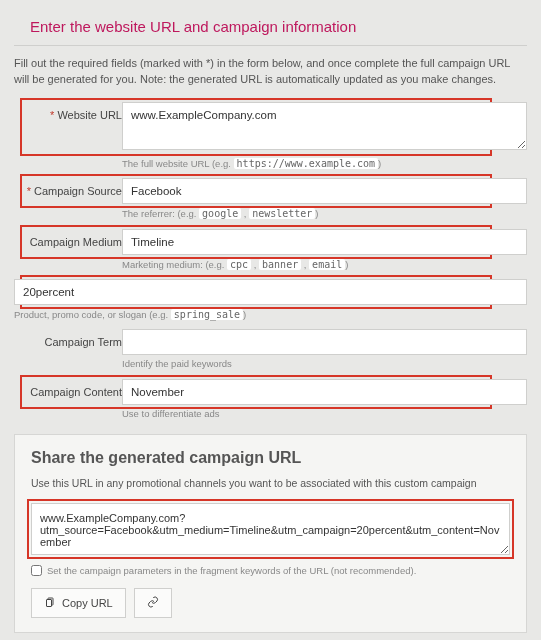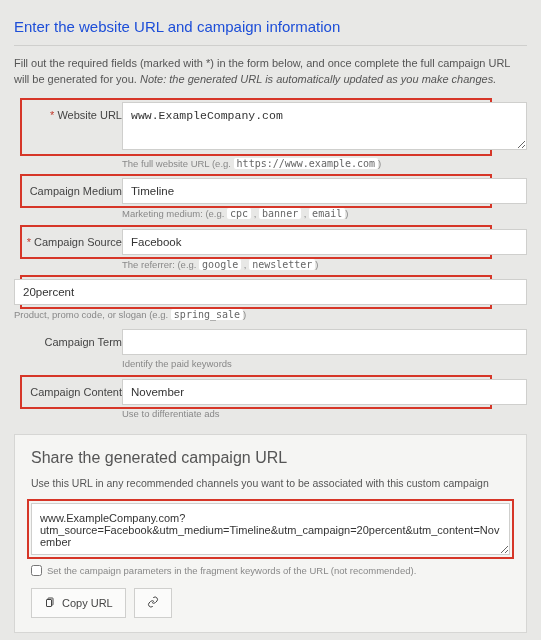--- a/index.html
+++ b/index.html
@@ -12,36 +12,35 @@
   .page {
     width: 541px;
     min-height: 640px;
     box-sizing: border-box;
     padding: 10px 14px 14px 14px;
     background: #e8e8e6;
   }
   .section-title {
     font-size: 15px;
     font-weight: 500;
-    color: #1d4ed8;
-    margin: 8px 0 10px 0;
+    color: #be185d;
+    margin: 8px 0 10px 16px;
   }
   hr.rule {
     border: none;
     border-top: 1px solid #cfcfcd;
     margin: 0 0 10px 0;
   }
   .intro {
     font-size: 11px;
     color: #555;
     line-height: 1.45;
     margin-bottom: 14px;
   }
   .intro .note {
-    font-style: italic;
     margin-top: 20px;
   }
 
   .form-row {
     display: flex;
     align-items: flex-start;
     position: relative;
   }
   .label-cell {
     width: 108px;
@@ -67,21 +66,20 @@
     background: #fff;
     font-size: 11.5px;
     color: #333;
     padding: 6px 8px;
     font-family: inherit;
     resize: none;
   }
   textarea.fld {
     height: 48px;
     resize: vertical;
-    font-family: Liberation Mono, monospace;
   }
   .hint {
     font-size: 9.5px;
     color: #888;
     margin: 3px 0 0 0;
     line-height: 1.3;
   }
   .code {
     font-family: Menlo, Consolas, monospace;
     background: #ffffff;
@@ -105,21 +103,21 @@
 
   
   .share-box {
     margin-top: 14px;
     border: 1px solid #d6d6d4;
     background: #f5f5f3;
     padding: 14px 16px 14px 16px;
   }
   .share-title {
     font-size: 16px;
-    font-weight: 400;
+    font-weight: 700;
     color: #555;
     margin: 0 0 10px 0;
   }
   .share-intro {
     font-size: 10.5px;
     color: #555;
     margin-bottom: 14px;
   }
   .gen-url-wrap {
     position: relative;
@@ -194,41 +192,41 @@
           <span>The full website URL (e.g. </span><span class="code">https://www.example.com</span><span>)</span>
         </div>
       </div>
     </div>
   </div>
 
   <div class="row-block">
     <div class="hl" style="left:6px; top:-4px; width:472px; height:34px;"></div>
     <div class="form-row">
       <div class="label-cell">
+        <span class="req">*</span><span>Campaign Source</span>
+      </div>
+      <div class="input-cell">
+        <input type="text" class="fld" value="Facebook" style="">
+        <div class="hint">
+          <span>The referrer: (e.g. </span><span class="code">google</span><span> , </span><span class="code">newsletter</span><span>)</span>
+        </div>
+      </div>
+    </div>
+  </div>
+
+  <div class="row-block">
+    <div class="hl" style="left:6px; top:-4px; width:472px; height:34px;"></div>
+    <div class="form-row">
+      <div class="label-cell">
         <span>Campaign Medium</span>
       </div>
       <div class="input-cell">
         <input type="text" class="fld" value="Timeline" style="">
         <div class="hint">
           <span>Marketing medium: (e.g. </span><span class="code">cpc</span><span> , </span><span class="code">banner</span><span> , </span><span class="code">email</span><span>)</span>
-        </div>
-      </div>
-    </div>
-  </div>
-
-  <div class="row-block">
-    <div class="hl" style="left:6px; top:-4px; width:472px; height:34px;"></div>
-    <div class="form-row">
-      <div class="label-cell">
-        <span class="req">*</span><span>Campaign Source</span>
-      </div>
-      <div class="input-cell">
-        <input type="text" class="fld" value="Facebook" style="">
-        <div class="hint">
-          <span>The referrer: (e.g. </span><span class="code">google</span><span> , </span><span class="code">newsletter</span><span>)</span>
         </div>
       </div>
     </div>
   </div>
 
   <div class="row-block">
     <div class="hl" style="left:6px; top:-4px; width:472px; height:34px;"></div>
     <div class="form-row">
       <div class="input-cell">
         <input type="text" class="fld" value="20percent" style="">
@@ -263,21 +261,21 @@
         <input type="text" class="fld" value="November" style="">
         <div class="hint">
           <span>Use to differentiate ads</span>
         </div>
       </div>
     </div>
   </div>
 
   <div class="share-box">
     <div class="share-title">Share the generated campaign URL</div>
-    <div class="share-intro">Use this URL in any recommended channels you want to be associated with this custom campaign</div>
+    <div class="share-intro">Use this URL in any promotional channels you want to be associated with this custom campaign</div>
 
     <div class="gen-url-wrap">
       <div class="hl" style="left:-4px; top:-4px; right:-4px; height:60px;"></div>
       <textarea class="gen-url" style="">www.ExampleCompany.com?utm_source=Facebook&amp;utm_medium=Timeline&amp;utm_campaign=20percent&amp;utm_content=November</textarea>
     </div>
 
     <label class="frag-row">
       <input type="checkbox" style="">
       <span>Set the campaign parameters in the fragment keywords of the URL (not recommended).</span>
     </label>

